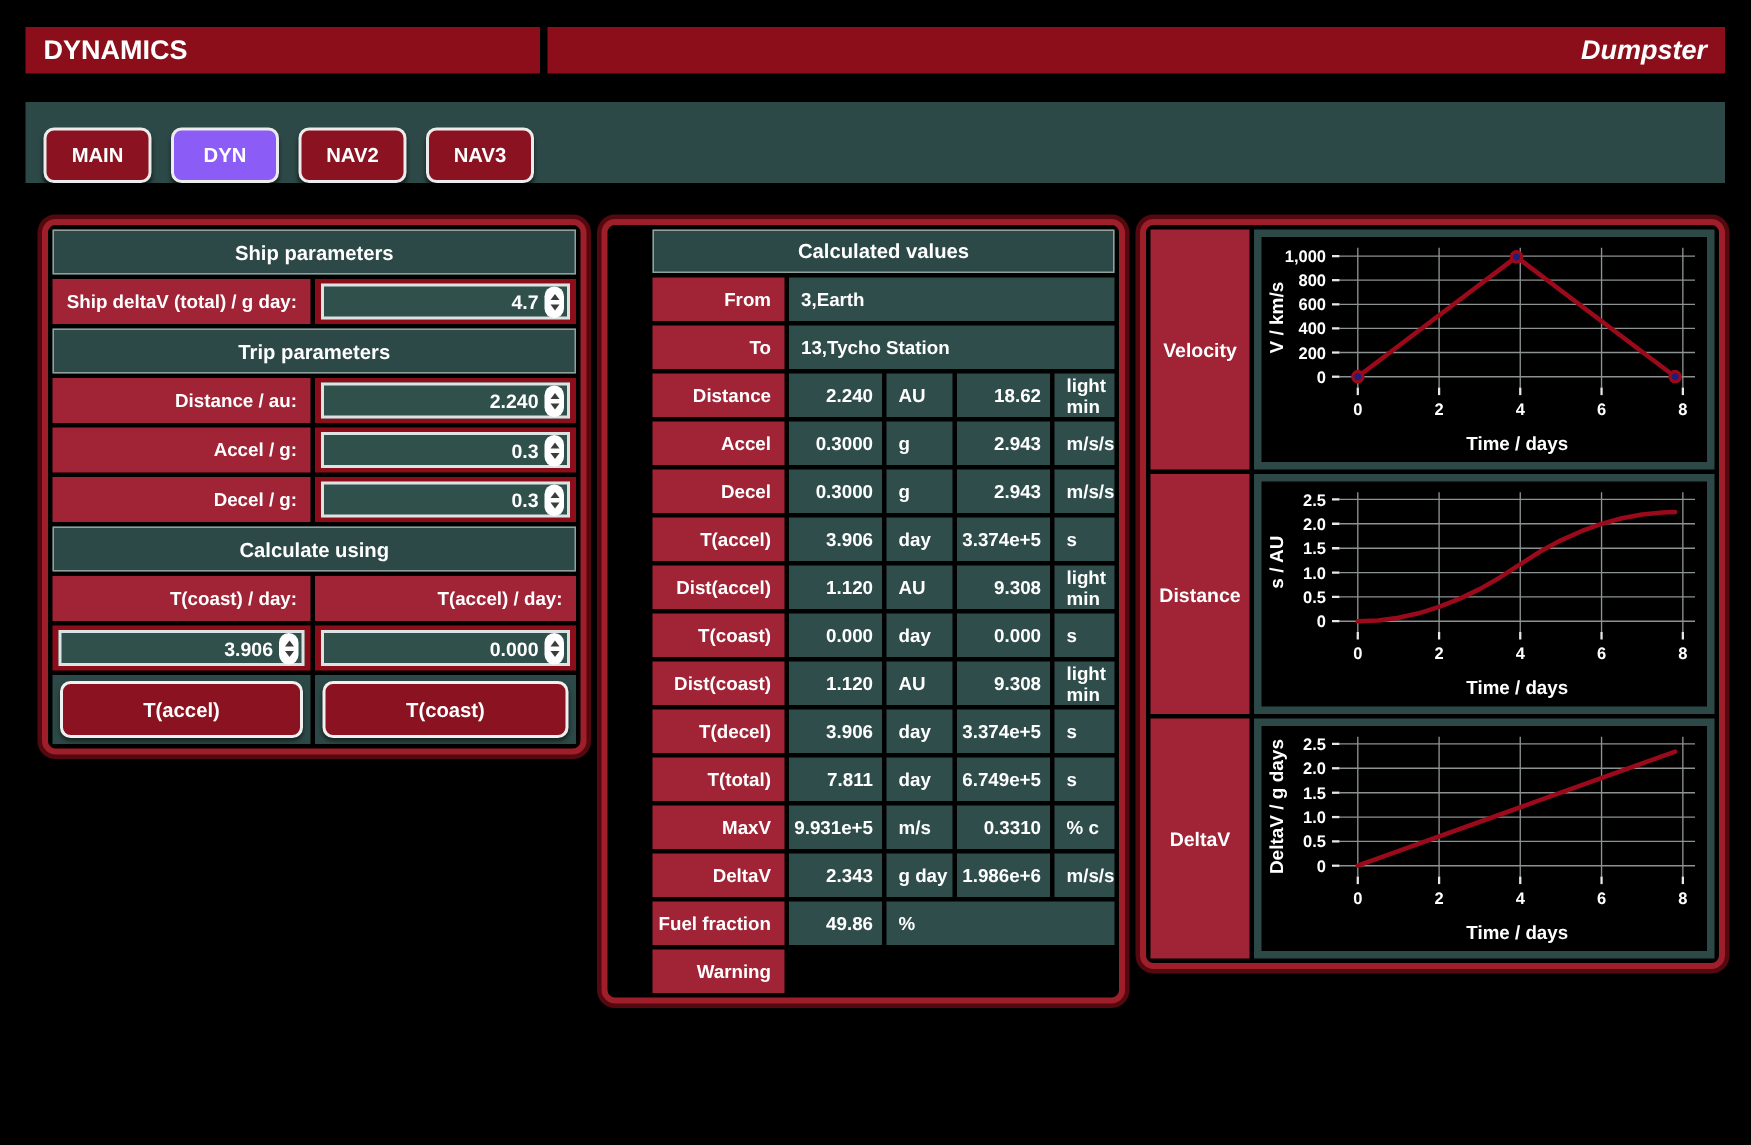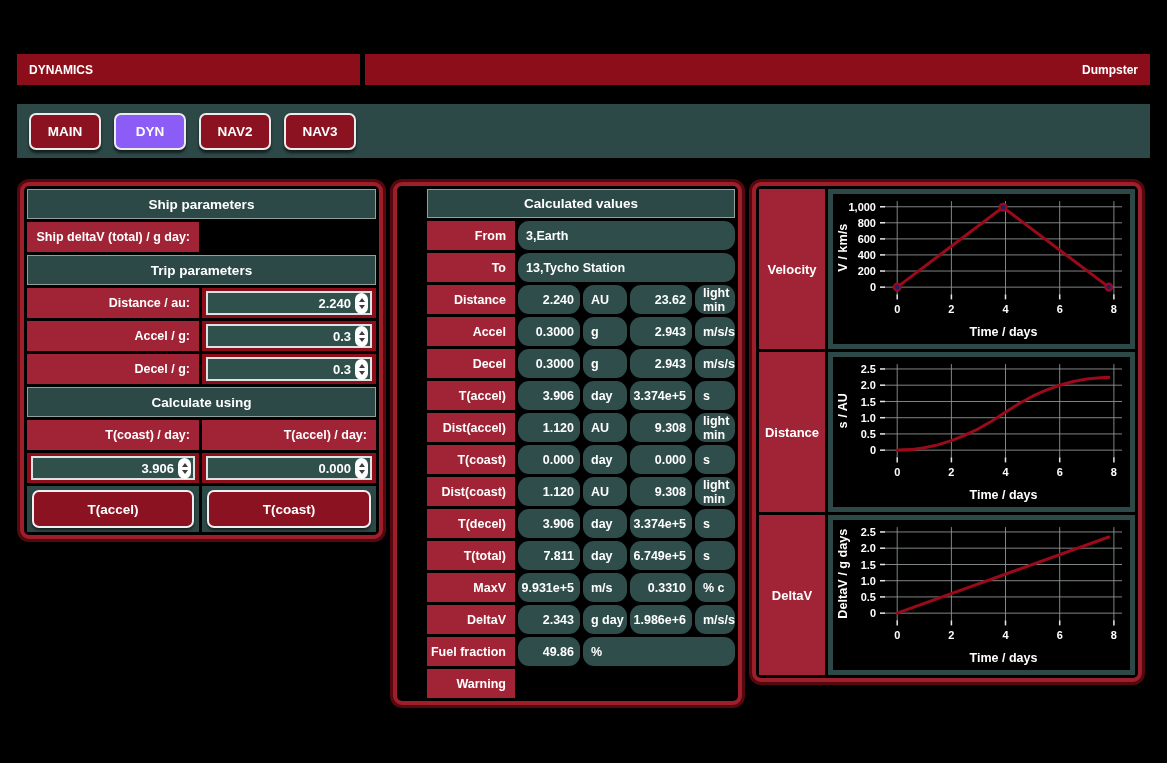--- a/index.html
+++ b/index.html
@@ -3,33 +3,33 @@
 <meta charset="utf-8">
 <style>
   * { box-sizing: border-box; margin: 0; padding: 0; }
   html, body { background: #000; }
   body {
     width: 1167px; height: 763px; overflow: hidden; position: relative;
     font-family: "Liberation Sans", sans-serif; font-weight: 700; color: #fff;
   }
   
   .titlebar { display: flex; gap: 5px; margin: 18px 17px 0 17px; }
-  .tseg { background: #8c0e1b; height: 31px; display: flex; align-items: center; font-size: 12px; margin-top: 36px; }
+  .tseg { background: #8c0e1b; height: 31px; display: flex; align-items: center; font-size: 18px; }
   .tseg.left  { width: 343px; padding-left: 12px; }
-  .tseg.right { flex: 1; justify-content: flex-end; padding-right: 12px; }
+  .tseg.right { flex: 1; justify-content: flex-end; padding-right: 12px; font-style: italic; }
   
   .tabbar { margin: 19px 17px 0 17px; height: 54px; background: #2d4947;
-            display: flex; align-items: center; gap: 13px; padding-left: 12px; }
+            display: flex; align-items: flex-end; gap: 13px; padding-left: 12px; }
   .tab { width: 72px; height: 37px; background: #8b1220; color: #fff;
          border: 2px solid #ececec; border-radius: 7px; font-family: inherit;
          font-weight: 700; font-size: 13.5px; box-shadow: 0 3px 3px rgba(0,0,0,.6);
          cursor: pointer; }
   .tab.active { background: #8b5cf6; }
   
-  .main { display: flex; gap: 10px; margin: 24px 17px 0 20px; align-items: flex-start; }
+  .main { display: flex; gap: 10px; margin: 24px 17px 0 20px; align-items: flex-start; justify-content: flex-end; }
   .panel { background: #000; border: 4px solid #9e1e29; border-radius: 9px;
            box-shadow: 0 0 0 3px #54080f; padding: 3px; }
   
   .ship-grid { width: 349px; display: grid; grid-template-columns: 172px 1fr;
                grid-template-rows: repeat(9, 30px) 46px; gap: 3px; }
   .hdr { grid-column: 1 / -1; background: #2d4947; border: 1px solid #8fa09d;
          display: flex; align-items: center; justify-content: center; font-size: 13.5px; }
   .lab { background: #a02336; display: flex; align-items: center;
          justify-content: flex-end; padding-right: 9px; font-size: 12.5px; white-space: nowrap; }
   .icell { background: #8c0e1b; padding: 3px 4px; }
@@ -46,21 +46,21 @@
   .bcell { background: #2d4947; display: flex; align-items: center;
            justify-content: center; padding: 4px 5px; }
   .pbtn { width: 100%; height: 100%; background: #8b1220; color: #fff;
           border: 2px solid #f0f0f0; border-radius: 7px; font-family: inherit;
           font-weight: 700; font-size: 13.5px; box-shadow: 0 2px 3px rgba(0,0,0,.55);
           cursor: pointer; }
   
   .calc-grid { width: 335px; display: grid;
                grid-template-columns: 88px 62px 44px 62px 1fr;
                grid-auto-rows: 29px; gap: 3px; padding-left: 27px; }
-  .cv { background: #2f4e4b; display: flex; align-items: center; font-size: 12.5px; border-radius: 11px; }
+  .cv { background: #2f4e4b; display: flex; align-items: center; font-size: 12.5px; }
   .cv.right { justify-content: flex-end; padding-right: 6px; }
   .cv.left  { padding-left: 8px; }
   
   .charts-col { width: 376px; display: flex; flex-direction: column; gap: 3px; }
   .chart-row { display: flex; gap: 3px; height: 160px; }
   .chart-label { width: 66px; background: #a02336; display: flex; align-items: center;
                  justify-content: center; font-size: 13px; }
   .chart-frame { flex: 1; background: #2d4947; padding: 5px; }
   .chart-box { width: 100%; height: 100%; background: #000; }
   .chart-box svg { display: block; width: 100%; height: 100%; }
@@ -90,20 +90,29 @@
   <button class="tab">NAV3</button>
 </div>
 
 <div class="main">
 
   <section class="panel">
     <div class="ship-grid">
       <div class="hdr">Ship parameters</div>
 
       <div class="lab">Ship deltaV (total) / g day:</div>
+      <div class="icell">
+        <div class="ninput">
+          <span class="nval">4.7</span>
+          <span class="spin">
+              <i class="up"></i>
+              <i class="dn"></i>
+            </span>
+        </div>
+      </div>
 
       <div class="hdr">Trip parameters</div>
 
       <div class="lab">Distance / au:</div>
       <div class="icell">
         <div class="ninput">
           <span class="nval">2.240</span>
           <span class="spin">
               <i class="up"></i>
               <i class="dn"></i>
@@ -169,21 +178,21 @@
   <section class="panel">
     <div class="calc-grid" id="calc-grid">
       <div class="hdr">Calculated values</div>
     <div class="lab">From</div>
         <div class="cv left" style="grid-column: 2 / 6;">3,Earth</div>
         <div class="lab">To</div>
         <div class="cv left" style="grid-column: 2 / 6;">13,Tycho Station</div>
         <div class="lab">Distance</div>
         <div class="cv right">2.240</div>
         <div class="cv left">AU</div>
-        <div class="cv right">23.62</div>
+        <div class="cv right">18.62</div>
         <div class="cv left">light min</div>
         <div class="lab">Accel</div>
         <div class="cv right">0.3000</div>
         <div class="cv left">g</div>
         <div class="cv right">2.943</div>
         <div class="cv left">m/s/s</div>
         <div class="lab">Decel</div>
         <div class="cv right">0.3000</div>
         <div class="cv left">g</div>
         <div class="cv right">2.943</div>

